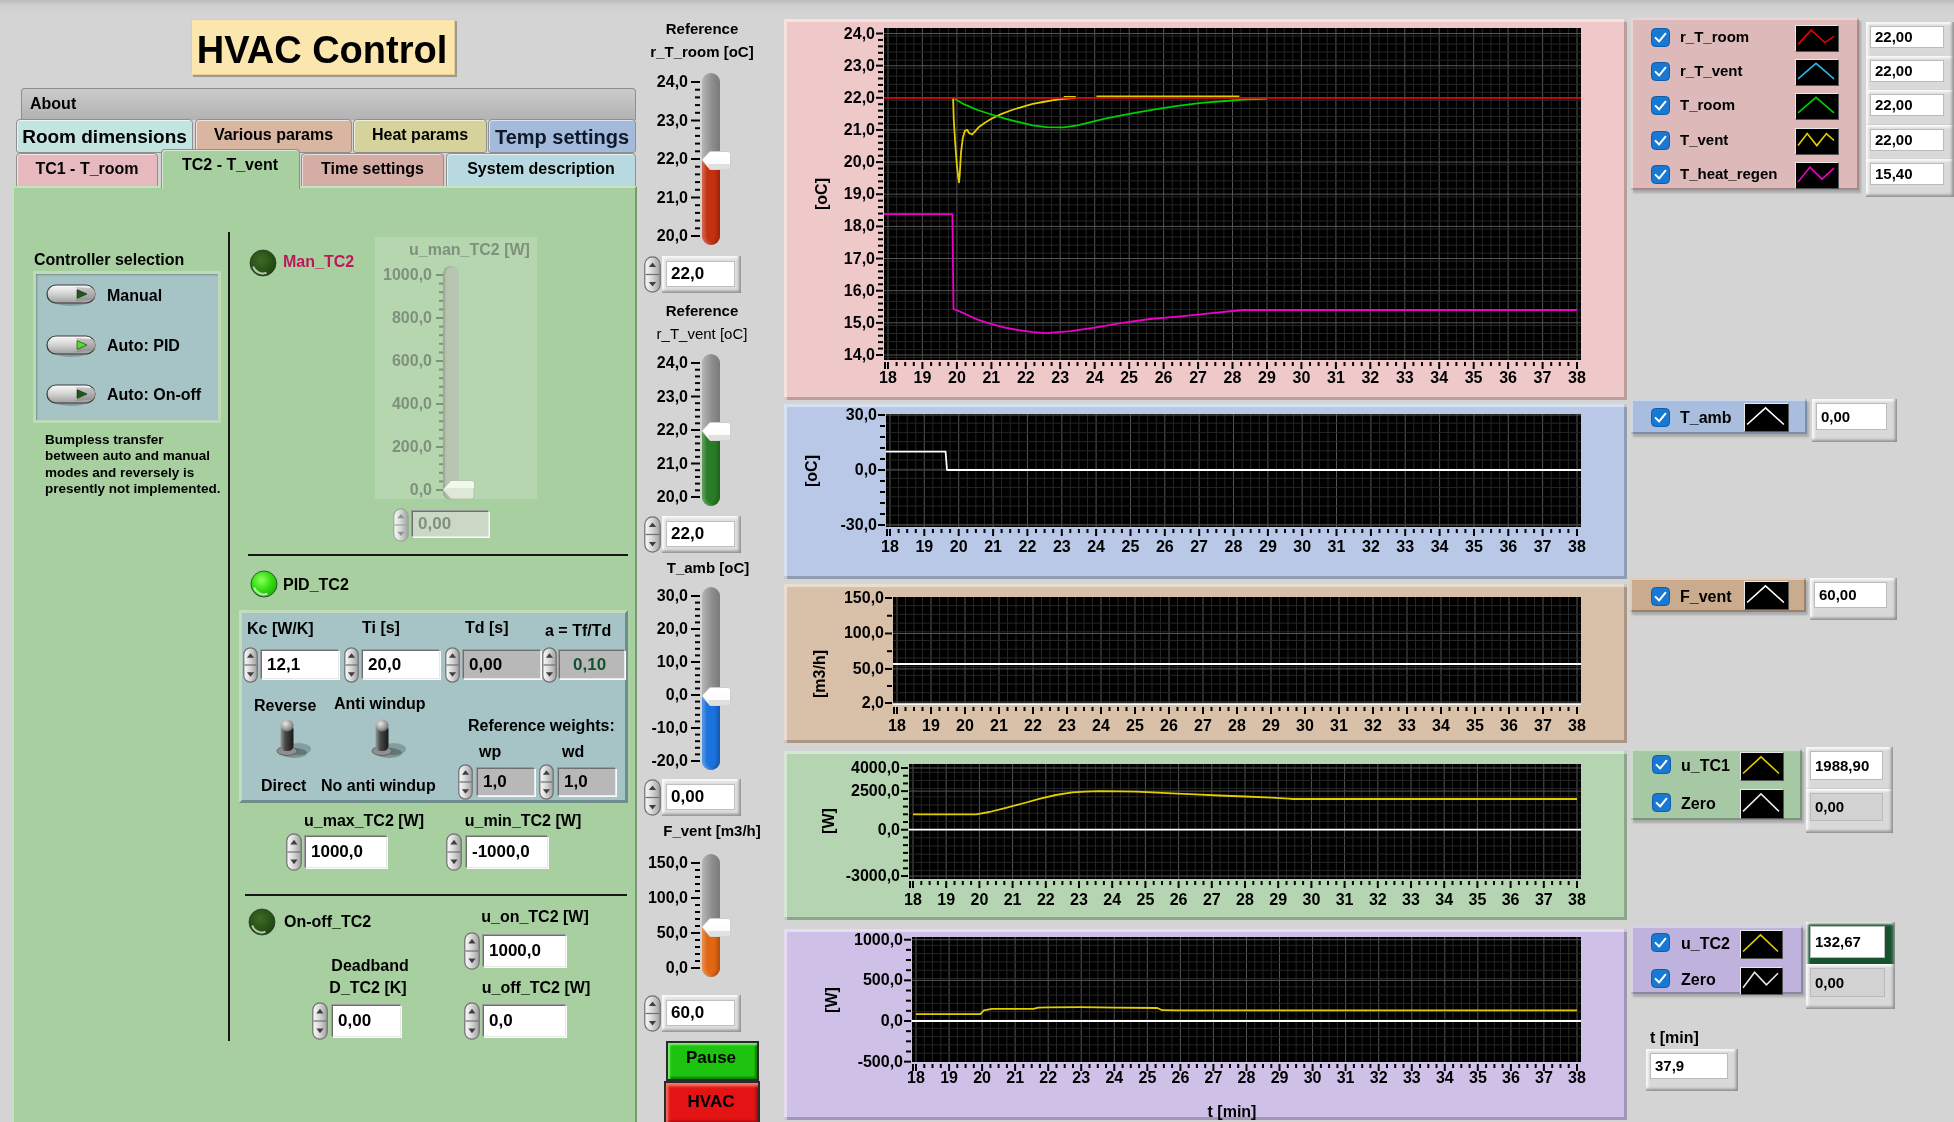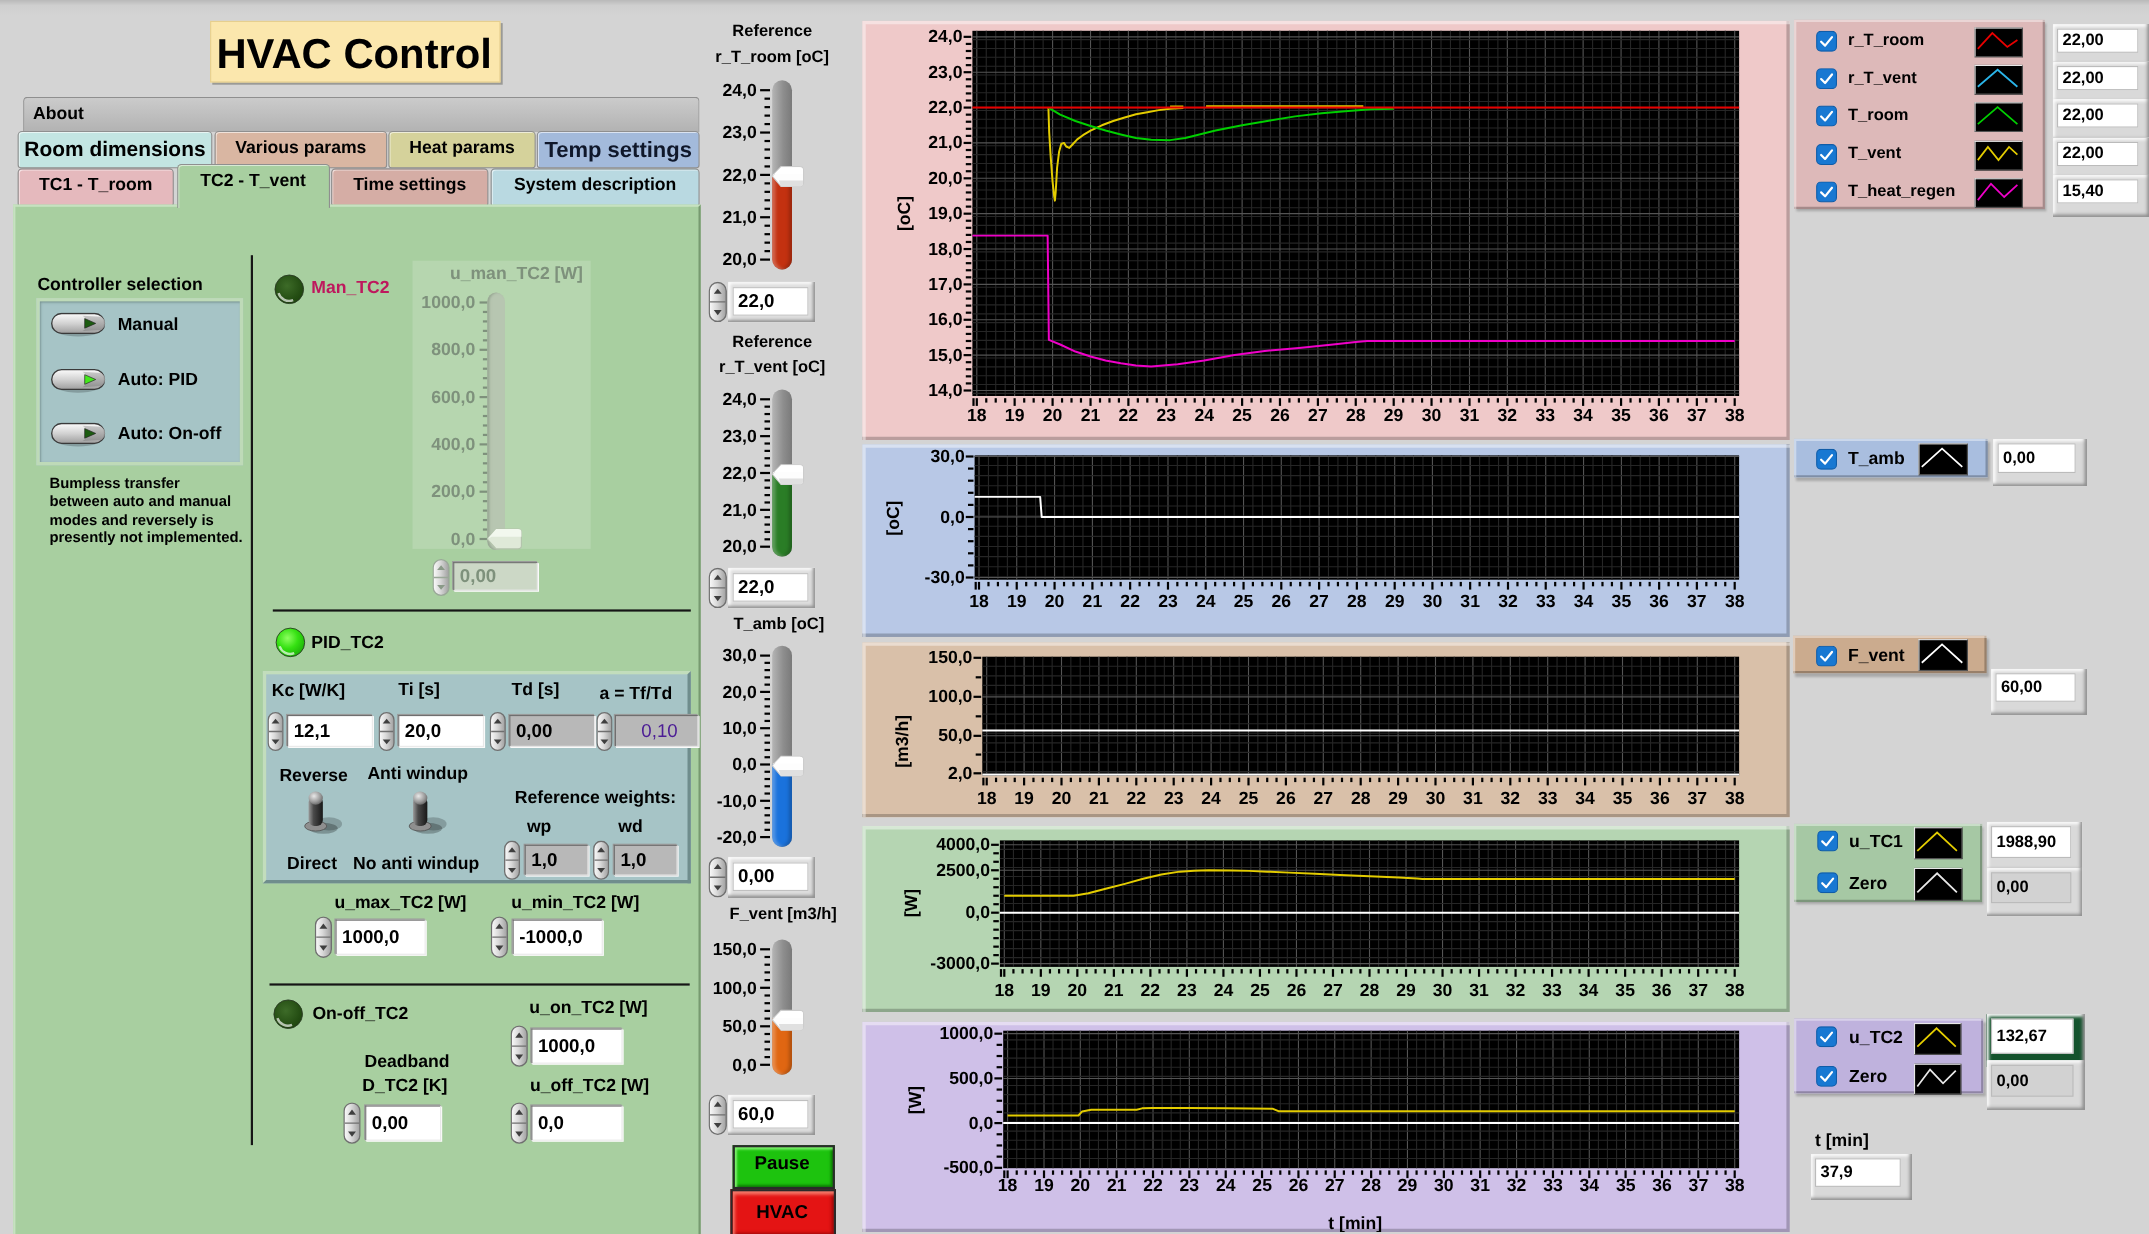--- a/index.html
+++ b/index.html
@@ -217,21 +217,21 @@
 <stop offset="0" stop-color="#fbfbfb"></stop>
         <stop offset="0.45" stop-color="#d9d9d9"></stop>
         <stop offset="1" stop-color="#9f9f9f"></stop>
       </linearGradient>
     </defs>
 <rect x="0.8" y="0.8" width="13.4" height="34.4" rx="6.7" fill="url(#sg542_647)" stroke="#6f6f6f" stroke-width="1.2"></rect>
 <line x1="1.5" y1="18.0" x2="13.5" y2="18.0" stroke="#6f6f6f" stroke-width="1.2"></line>
 <path d="M 3.9 10.799999999999999 L 11.1 10.799999999999999 L 7.5 6.3 Z" fill="#3f3f3f"></path>
 <path d="M 3.9 25.2 L 11.1 25.2 L 7.5 29.7 Z" fill="#3f3f3f"></path>
 </svg>
-<div style="position:absolute;left:559px;top:650px;width:51px;height:27px;background:#b8b8b8;border-top:1px solid #6f6f6f;border-left:1px solid #6f6f6f;border-right:1px solid #e8e8e8;border-bottom:1px solid #e8e8e8;box-shadow:1px 1px 0 #fafafa, -1px -1px 0 #9a9a9a;font-size:17px;font-weight:400;color:#4c1d95;line-height:27px;padding-left:23px;white-space:nowrap;">0,10</div>
+<div style="position:absolute;left:559px;top:650px;width:51px;height:27px;background:#b8b8b8;border-top:1px solid #6f6f6f;border-left:1px solid #6f6f6f;border-right:1px solid #e8e8e8;border-bottom:1px solid #e8e8e8;box-shadow:1px 1px 0 #fafafa, -1px -1px 0 #9a9a9a;font-size:17px;font-weight:700;color:#14532d;line-height:27px;padding-left:13px;white-space:nowrap;">0,10</div>
 <div style="position:absolute;left:254px;top:697px;font-size:16px;font-weight:600;color:#000;white-space:nowrap;">Reverse</div>
 <div style="position:absolute;left:334px;top:695px;font-size:16px;font-weight:600;color:#000;white-space:nowrap;">Anti windup</div>
 <svg style="position:absolute;left:272px;top:716px" width="44" height="44">
 <defs>
       <linearGradient id="tg272716" x1="0" y1="0" x2="1" y2="0">
 <stop offset="0" stop-color="#9a9a9a"></stop>
         <stop offset="0.35" stop-color="#4a4a4a"></stop>
         <stop offset="1" stop-color="#181818"></stop>
       </linearGradient>
 <radialGradient id="tgt272716" cx="0.38" cy="0.35" r="0.75">
@@ -433,21 +433,21 @@
     </defs>
 <rect x="0.8" y="0.8" width="15.4" height="35.4" rx="7.7" fill="url(#sg644_256)" stroke="#6f6f6f" stroke-width="1.2"></rect>
 <line x1="1.5" y1="18.5" x2="15.5" y2="18.5" stroke="#6f6f6f" stroke-width="1.2"></line>
 <path d="M 4.9 11.1 L 12.1 11.1 L 8.5 6.475 Z" fill="#3f3f3f"></path>
 <path d="M 4.9 25.9 L 12.1 25.9 L 8.5 30.525 Z" fill="#3f3f3f"></path>
 </svg>
 <div style="position:absolute;left:662px;top:256px;width:79px;height:37px;background:#dedede;box-shadow:inset -2px -2px 3px #909090, inset 2px 2px 3px #ffffff;">
     <div style="position:absolute;left:4px;top:5px;right:6px;bottom:6px;background:#fff;border:1px solid #c0c0c0;font-size:17px;font-weight:600;color:#000;line-height:24px;padding-left:4px;">22,0</div>
   </div>
 <div style="position:absolute;left:702px;transform:translateX(-50%);top:302px;font-size:15px;font-weight:600;color:#000;white-space:nowrap;">Reference</div>
-<div style="position:absolute;left:702px;transform:translateX(-50%);top:325px;font-size:15px;font-weight:700;color:#000;white-space:nowrap;">r_T_vent [oC]</div>
+<div style="position:absolute;left:702px;transform:translateX(-50%);top:325px;font-size:15px;font-weight:400;color:#000;white-space:nowrap;">r_T_vent [oC]</div>
 <svg style="position:absolute;left:640px;top:351px" width="62" height="160">
     <text x="48" y="17.2" font-size="16" font-weight="600" fill="#000" text-anchor="end" font-family="Liberation Sans">24,0</text>
     <rect x="51" y="11.0" width="9" height="2" fill="#000"></rect>
     <rect x="55" y="17.7" width="5" height="2" fill="#000"></rect>
     <rect x="55" y="24.4" width="5" height="2" fill="#000"></rect>
     <rect x="55" y="31.1" width="5" height="2" fill="#000"></rect>
     <rect x="55" y="37.8" width="5" height="2" fill="#000"></rect>
     <text x="48" y="50.7" font-size="16" font-weight="600" fill="#000" text-anchor="end" font-family="Liberation Sans">23,0</text>
     <rect x="51" y="44.5" width="9" height="2" fill="#000"></rect>
     <rect x="55" y="51.2" width="5" height="2" fill="#000"></rect>
@@ -1868,21 +1868,21 @@
   </div>
 <div style="position:absolute;left:1630px;top:578px;width:176px;height:34px;background:#cbab8e;box-shadow:inset 2px 2px 0 rgba(255,255,255,.4), inset -2px -2px 0 rgba(0,0,0,.25), 2px 3px 2px rgba(0,0,0,.2);"></div>
 <svg style="position:absolute;left:1651px;top:587px" width="19" height="19">
     <rect x="0.5" y="0.5" width="18" height="18" rx="4" fill="#1878d2" stroke="#0f5ca8" stroke-width="1"></rect>
     <polyline points="4.56,9.88 8.17,13.489999999999998 14.44,5.7" fill="none" stroke="#fff" stroke-width="2" stroke-linecap="round" stroke-linejoin="round"></polyline>
   </svg>
 <div style="position:absolute;left:1680px;top:588px;font-size:16px;font-weight:600;color:#000;white-space:nowrap;">F_vent</div>
 <div style="position:absolute;left:1744px;top:581px;width:43px;height:27px;background:#000;border-top:1px solid #e8e8e8;border-left:1px solid #e8e8e8;border-bottom:1px solid #555;border-right:1px solid #555;"><svg width="41" height="25">
       <polyline points="2.1,20.5 20.5,3.8 38.9,20.5" fill="none" stroke="#ffffff" stroke-width="1.6"></polyline>
     </svg></div>
-<div style="position:absolute;left:1810px;top:608px;width:79px;height:34px;background:#d9d9d9;box-shadow:inset -2px -2px 3px #8f8f8f, inset 2px 2px 3px #ffffff;padding:4px;">
+<div style="position:absolute;left:1810px;top:578px;width:79px;height:34px;background:#d9d9d9;box-shadow:inset -2px -2px 3px #8f8f8f, inset 2px 2px 3px #ffffff;padding:4px;">
     <div style="width:67px;height:24px;background:#ffffff;border:1px solid #bbb;font-size:15px;font-weight:600;color:#000;line-height:24px;padding-left:4px;">60,00</div>
   </div>
 <div style="position:absolute;left:1631px;top:749px;width:171px;height:71px;background:#a6c8a4;box-shadow:inset 2px 2px 0 rgba(255,255,255,.4), inset -2px -2px 0 rgba(0,0,0,.25), 2px 3px 2px rgba(0,0,0,.2);"></div>
 <svg style="position:absolute;left:1652px;top:755px" width="19" height="19">
     <rect x="0.5" y="0.5" width="18" height="18" rx="4" fill="#1878d2" stroke="#0f5ca8" stroke-width="1"></rect>
     <polyline points="4.56,9.88 8.17,13.489999999999998 14.44,5.7" fill="none" stroke="#fff" stroke-width="2" stroke-linecap="round" stroke-linejoin="round"></polyline>
   </svg>
 <div style="position:absolute;left:1681px;top:757px;font-size:16px;font-weight:600;color:#000;white-space:nowrap;">u_TC1</div>
 <div style="position:absolute;left:1740px;top:752px;width:42px;height:27px;background:#000;border-top:1px solid #e8e8e8;border-left:1px solid #e8e8e8;border-bottom:1px solid #555;border-right:1px solid #555;"><svg width="40" height="25">
       <polyline points="2.0,20.5 20.0,3.8 38.0,20.5" fill="none" stroke="#e3cc00" stroke-width="1.6"></polyline>

